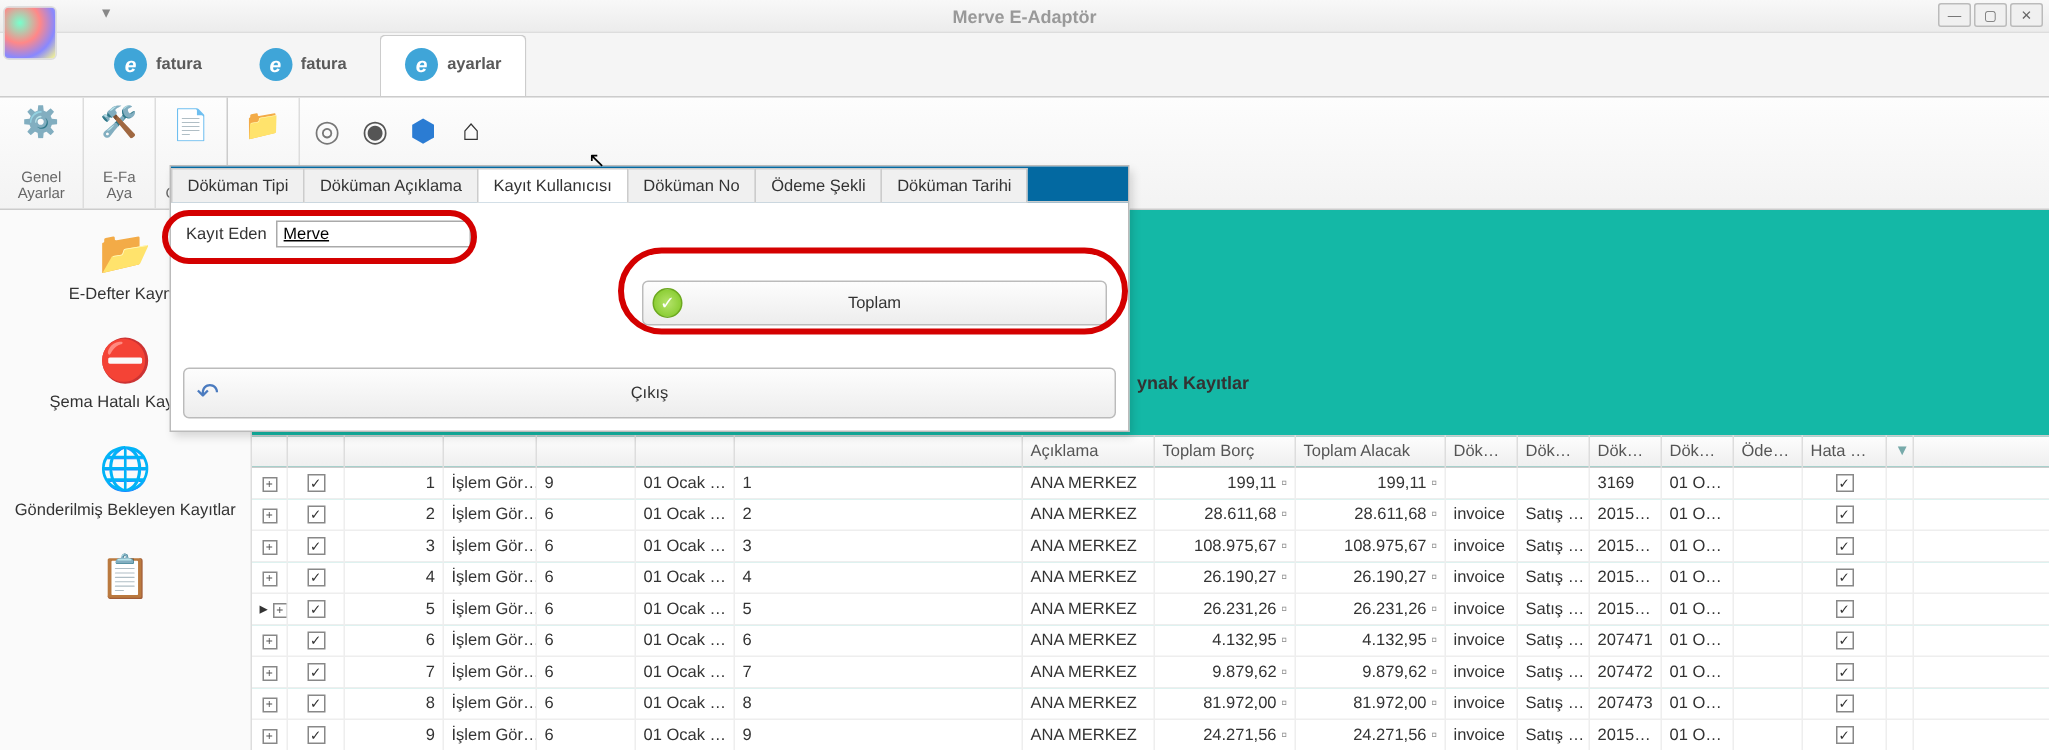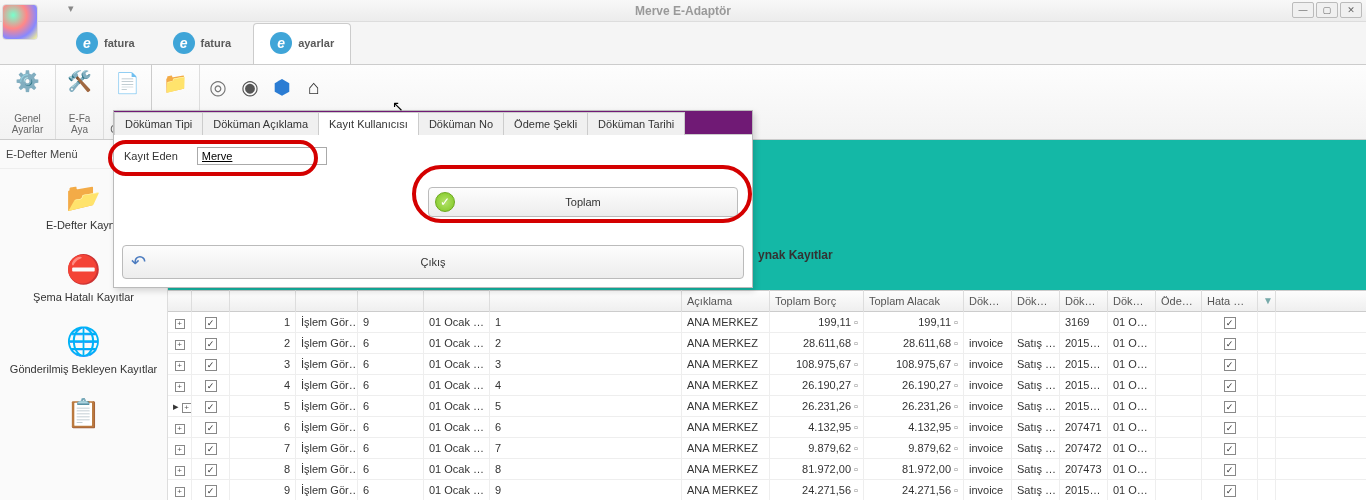--- a/index.html
+++ b/index.html
@@ -41,25 +41,25 @@
 .grid-rows { }
 .grow { display:flex; height:21px; align-items:center; border-bottom:1px solid #eee; background:#fff;}
 .gc { border-right:1px solid #eee; padding:0 5px; overflow:hidden; white-space:nowrap; height:21px; line-height:21px; color:#333;}
 .gc.num { text-align:right; }
 .gc.ctr { text-align:center; }
 .exp { width:10px; height:10px; border:1px solid #888; display:inline-flex; align-items:center; justify-content:center; font-size:8px; line-height:8px; color:#555; background:#fff;}
 .cb { width:12px; height:12px; border:1px solid #888; display:inline-flex; align-items:center; justify-content:center; font-size:9px; background:#fff;}
 
 
 .popup { position:absolute; left:113px; top:110px; width:640px; background:#fff; border:1px solid #bbb; box-shadow:2px 3px 6px rgba(0,0,0,0.15); z-index:20; }
-.poptabs { display:flex; background:#701a75; border-bottom:1px solid #ccc; }
+.poptabs { display:flex; background:#0369a1; border-bottom:1px solid #ccc; }
 .ptab { padding:5px 10px; border:1px solid #ccc; border-bottom:none; margin-right:-1px; background:#f0f0f0; color:#333; font-size:11px; position:relative; top:1px;}
 .ptab.active { background:#fff; z-index:2;}
 .popbody { padding:12px 10px 16px; position:relative; }
-.formrow { display:flex; align-items:center; gap:19px; margin-bottom:22px; }
+.formrow { display:flex; align-items:center; gap:6px; margin-bottom:22px; }
 .formrow label { color:#333; }
 .formrow input { border:1px solid #aaa; padding:2px 4px; width:130px; height:18px; font-size:11px;text-decoration:underline;}
 .bigbtn { width:310px; height:30px; border:1px solid #bbb; border-radius:4px; background:linear-gradient(#fdfdfd,#ededed); display:flex; align-items:center; justify-content:center; gap:10px; color:#333; margin:0 auto 4px 304px; position:relative;}
 .bigbtn .okicon { width:20px;height:20px;border-radius:50%;background:radial-gradient(#b5e36c,#7cc61f);border:1px solid #6ca81f;display:flex;align-items:center;justify-content:center;color:#fff;font-size:12px; position:absolute; left:6px;}
 .exitbtn { height:34px; border:1px solid #bbb; border-radius:4px; background:linear-gradient(#fdfdfd,#ededed); display:flex; align-items:center; justify-content:center; color:#333; margin:8px; position:relative;}
 .exitbtn .backicon{position:absolute;left:8px;color:#4b7bbf;font-size:18px;}
 
 
 .redring { position:absolute; border:4px solid #d40000; border-radius:22px; pointer-events:none; z-index:30;}
 .redring.r1 { left:108px; top:140px; width:210px; height:36px; border-radius:18px;}
@@ -132,21 +132,20 @@
       <div class="ricon" style="color:#777">◎</div>
       <div class="ricon" style="color:#555">◉</div>
       <div class="ricon" style="color:#2b7cd3">⬢</div>
       <div class="ricon" style="color:#333">⌂</div>
     </div>
   </div>
 </div>
 
 <div class="main">
   <div class="sidebar">
-    <div class="side-title">E-Defter Menü</div>
     <div class="side-item">
       <div class="side-icon">📂</div>
       <span>E-Defter Kayna</span>
     </div>
     <div class="side-item">
       <div class="side-icon" style="color:#e33">⛔</div>
       <span>Şema Hatalı Kayıtlar</span>
     </div>
     <div class="side-item">
       <div class="side-icon">🌐</div>

